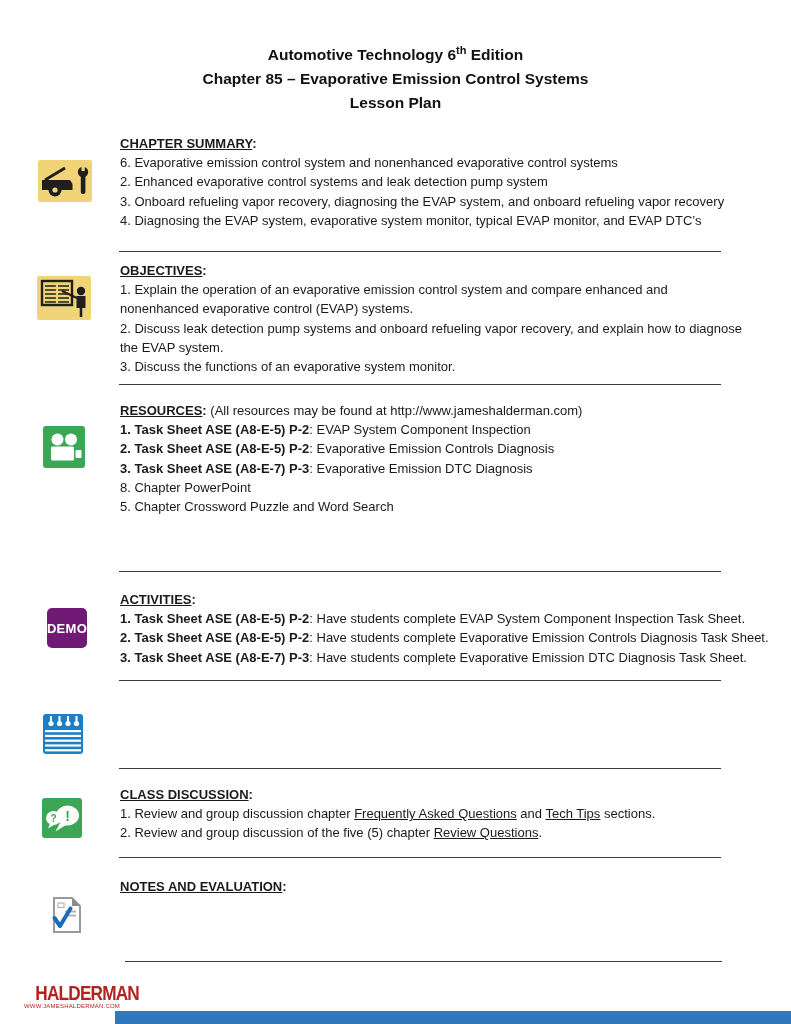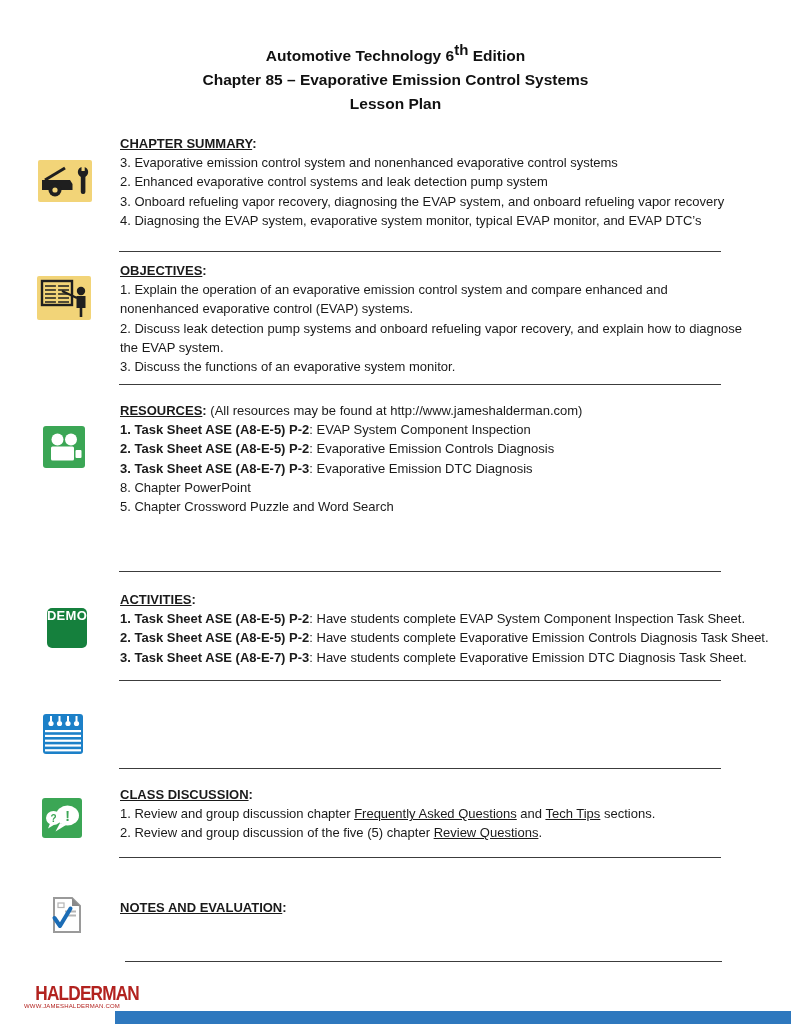--- a/index.html
+++ b/index.html
@@ -5,33 +5,33 @@
   html,body{margin:0;padding:0;}
   body{
     width:791px;height:1024px;position:relative;background:#ffffff;
     font-family:"Liberation Sans",sans-serif;color:#1a1a1a;overflow:hidden;
   }
   .page{position:absolute;inset:0;}
   .title-block{
     position:absolute;top:38px;left:0;width:100%;text-align:center;
     font-weight:bold;font-size:15.5px;line-height:24px;color:#111;
   }
-  .title-block sup{font-size:15px;}
+  .title-block sup{font-size:11px;}
   .sec{position:absolute;left:120px;width:650px;font-size:13px;line-height:19.2px;}
   .sec.nowrap .li{white-space:nowrap;}
   .hd{font-weight:bold;}
   .hu{text-decoration:underline;font-weight:bold;}
   .b{font-weight:bold;}
   .u{text-decoration:underline;}
   .note{font-weight:normal;}
   .sep{position:absolute;left:119px;width:602px;height:0;border-top:1px solid #3c3c3c;}
   .icon{position:absolute;}
   .demo-badge{
-    display:flex;justify-content:center;
-    background:#15803d;color:#fff;font-weight:bold;border-radius:5px;
+    display:flex;align-items:center;justify-content:center;
+    background:#701a75;color:#fff;font-weight:bold;border-radius:5px;
     font-size:13px;letter-spacing:.3px;
   }
   .logo{position:absolute;left:24px;top:983px;width:90px;}
   .logo-name{
     display:inline-block;color:#B2221F;font-weight:bold;font-size:21px;
     letter-spacing:-1px;transform:scaleX(.82);transform-origin:center;line-height:20px;
   }
   .logo-sub{color:#B2221F;font-size:6px;letter-spacing:.2px;margin-top:-1px;white-space:nowrap;}
   .notes-line{position:absolute;left:125px;top:961px;width:597px;border-top:1px solid #3c3c3c;}
   .footer-bar{position:absolute;left:115px;right:0;bottom:0;height:13px;background:#2E78BE;}
@@ -112,21 +112,21 @@
   <svg class="icon" style="left:47px;top:895px" width="40" height="42" viewBox="0 0 40 42">
     <path d="M7 3 H25 L33 11 V37 H7 Z" fill="#fff" stroke="#9a9a9a" stroke-width="2"></path>
     <path d="M25 3 V11 H33 Z" fill="#8a8a8a"></path>
     <rect x="11" y="8" width="6" height="4.5" fill="none" stroke="#b5b5b5" stroke-width="1.2"></rect>
     <path d="M18 16.5 H29 M18 20.5 H29" stroke="#b5b5b5" stroke-width="2" fill="none"></path>
     <path d="M7.5 23 L13 31 L23.5 13.5" fill="none" stroke="#1B6CB5" stroke-width="4" stroke-linecap="round" stroke-linejoin="round"></path>
   </svg>
 
   <section class="sec nowrap" style="top:134px">
     <div class="hd"><span class="hu">CHAPTER SUMMARY</span><span>:</span></div>
-    <div class="li">3. Evaporative emission control system and nonenhanced evaporative control systems</div>
+    <div class="li">6. Evaporative emission control system and nonenhanced evaporative control systems</div>
     <div class="li">2. Enhanced evaporative control systems and leak detection pump system</div>
     <div class="li">3. Onboard refueling vapor recovery, diagnosing the EVAP system, and onboard refueling vapor recovery</div>
     <div class="li">4. Diagnosing the EVAP system, evaporative system monitor, typical EVAP monitor, and EVAP DTC’s</div>
   </section>
   <div class="sep" style="top:251px"></div>
 
   <section class="sec" style="top:261px;width:628px">
     <div class="hd"><span class="hu">OBJECTIVES</span><span>:</span></div>
     <div class="li">1. Explain the operation of an evaporative emission control system and compare enhanced and nonenhanced evaporative control (EVAP) systems.</div>
     <div class="li">2. Discuss leak detection pump systems and onboard refueling vapor recovery, and explain how to diagnose the EVAP system.</div>
@@ -154,21 +154,21 @@
 
   <div class="sep" style="top:768px"></div>
 
   <section class="sec nowrap" style="top:785px">
     <div class="hd"><span class="hu">CLASS DISCUSSION</span><span>:</span></div>
     <div class="li"><span>1. Review and group discussion chapter </span><span class="u">Frequently Asked Questions</span><span> and </span><span class="u">Tech Tips</span><span> sections.</span></div>
     <div class="li"><span>2. Review and group discussion of the five (5) chapter </span><span class="u">Review Questions</span><span>.</span></div>
   </section>
   <div class="sep" style="top:857px"></div>
 
-  <section class="sec" style="top:898px">
+  <section class="sec" style="top:877px">
     <div class="hd"><span class="hu">NOTES AND EVALUATION</span><span>:</span></div>
   </section>
   <div class="notes-line"></div>
 
   <div class="logo">
     <div class="logo-name">HALDERMAN</div>
     <div class="logo-sub">WWW.JAMESHALDERMAN.COM</div>
   </div>
   <div class="footer-bar"></div>
 

